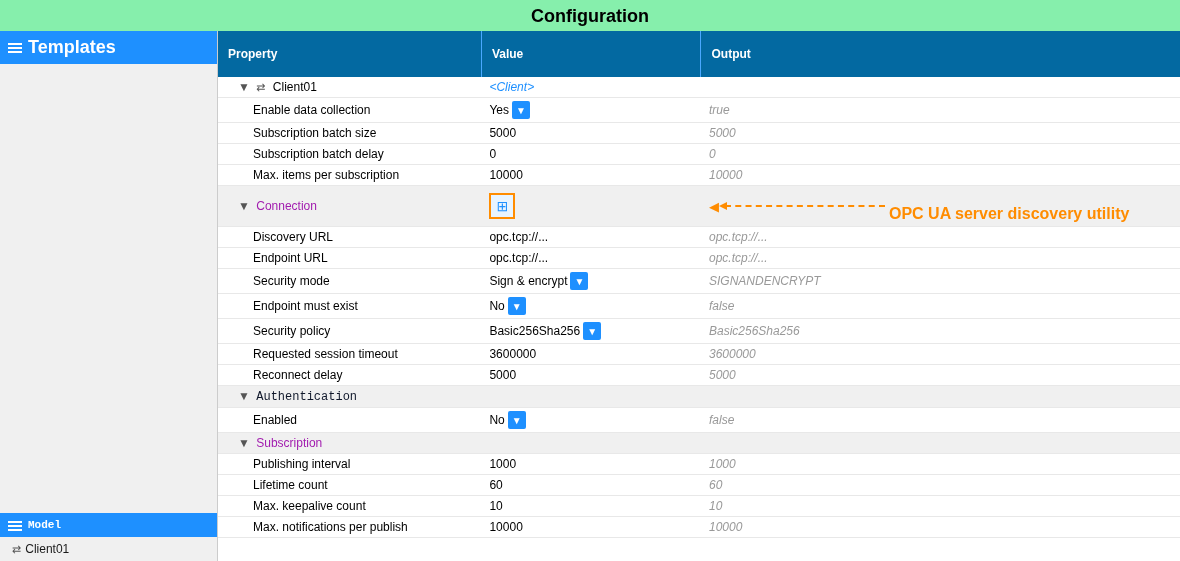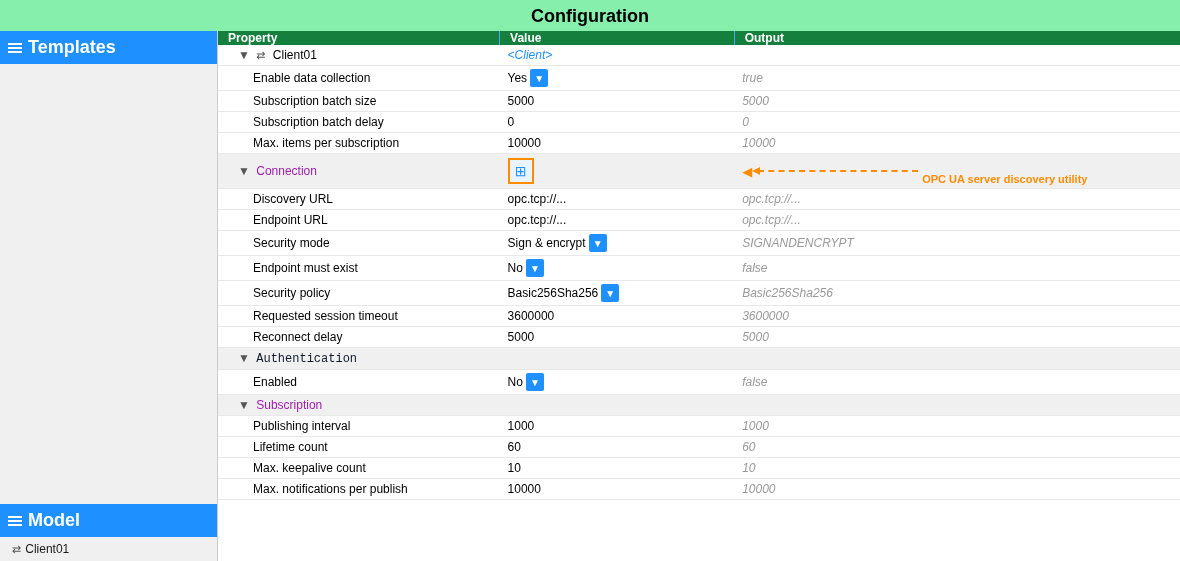--- a/index.html
+++ b/index.html
@@ -53,25 +53,26 @@
     }
 
     .sidebar-spacer {
       flex: 1;
     }
 
     .sidebar-model-header {
       background: #1e90ff;
       color: white;
       font-weight: bold;
-      font-size: 18px;
+      font-size: 11px;
       padding: 6px 8px;
       display: flex;
-      align-items: center;
+      align-items: flex-end;
       gap: 6px;
+      font-family: Liberation Mono, monospace;
     }
 
     .sidebar-model-item {
       padding: 5px 12px;
       font-size: 12px;
       color: #1a1a1a;
       display: flex;
       align-items: center;
       gap: 4px;
       cursor: pointer;
@@ -85,25 +86,25 @@
       background: white;
     }
 
     
     .config-table {
       width: 100%;
       border-collapse: collapse;
     }
 
     .config-table thead tr th {
-      background: #15803d;
+      background: #0369a1;
       color: white;
       font-weight: bold;
       font-size: 12px;
-      padding: 0 10px;
+      padding: 16px 10px;
       text-align: left;
       border-right: 1px solid #4aa8ff;
       margin-top: 48px;
     }
 
     .config-table thead tr th:last-child {
       border-right: none;
     }
 
     .config-table tbody tr td {
@@ -207,21 +208,21 @@
       left: -6px;
       top: -5px;
       border-right: 8px solid #ff8c00;
       border-top: 4px solid transparent;
       border-bottom: 4px solid transparent;
     }
 
     .callout-text {
       color: #ff8c00;
       font-weight: bold;
-      font-size: 11px;
+      font-size: 16px;
       white-space: nowrap;
       margin-top: 16px;
     }
   </style>
 </head>
 <body>
 
 <div class="top-title">Configuration</div>
 
 <div class="main-layout">

